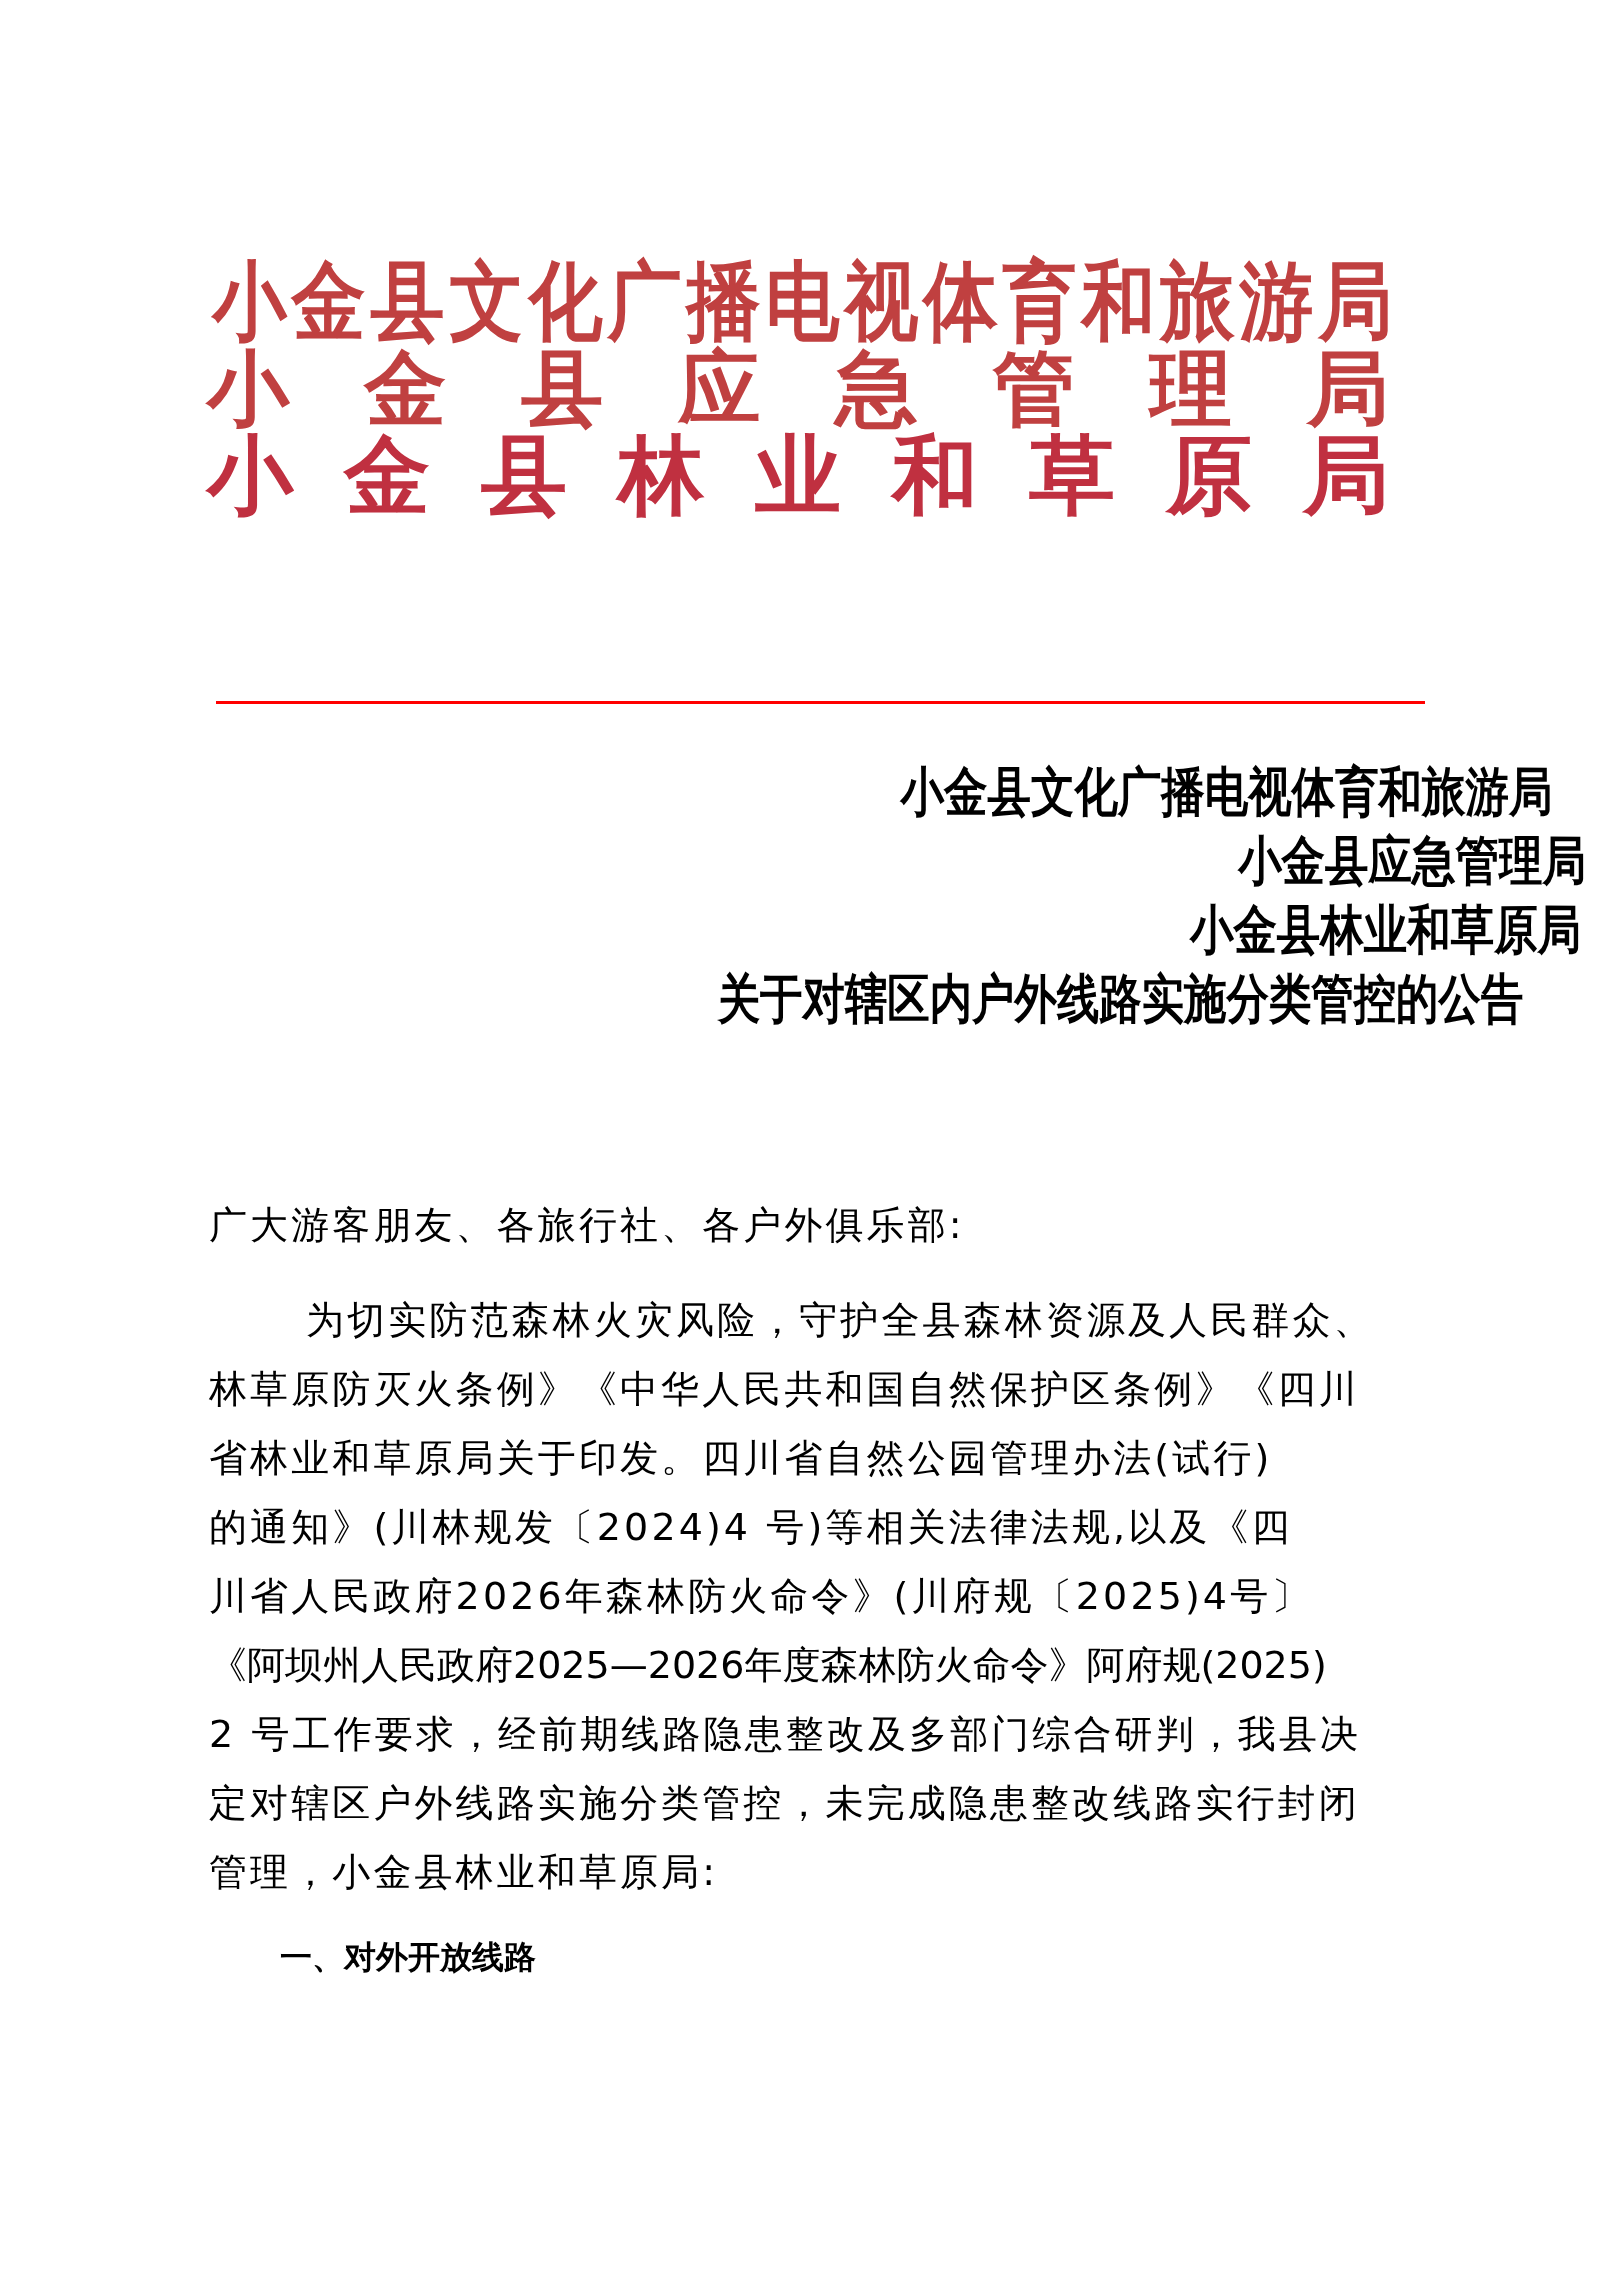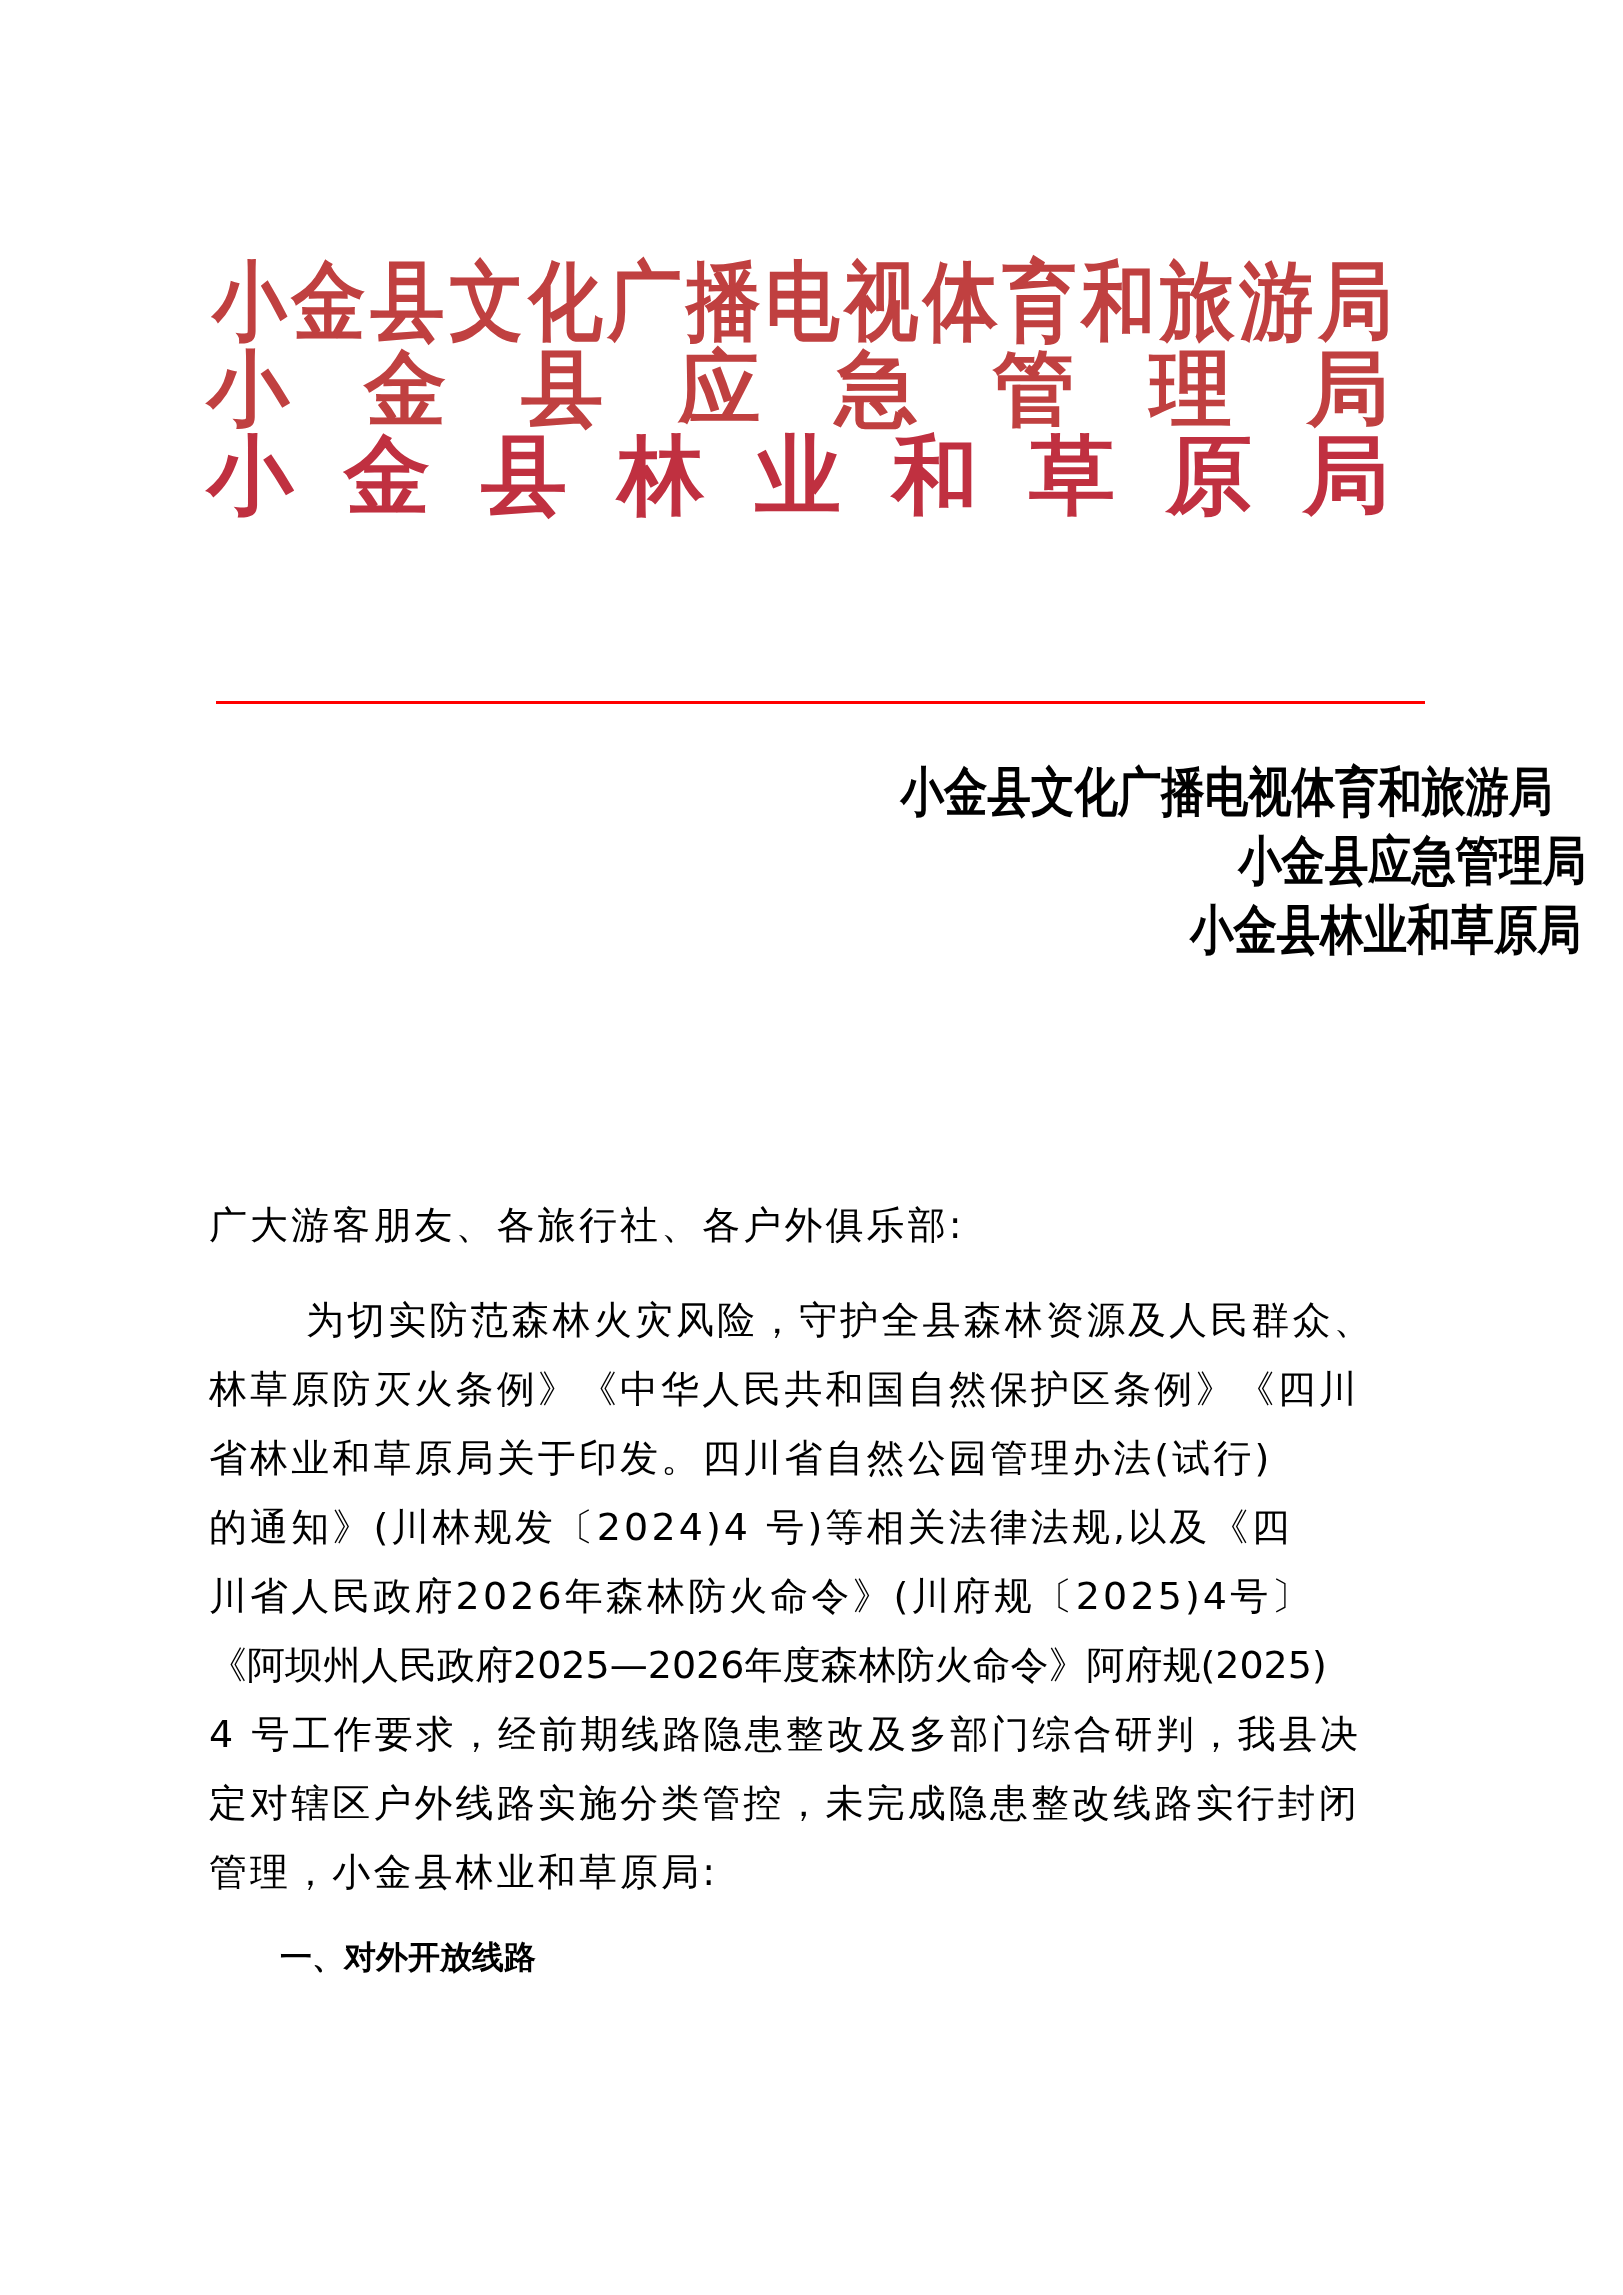--- a/index.html
+++ b/index.html
@@ -167,34 +167,35 @@
         <span class="ch">局</span>
       </div>
   </div>
 
   <div class="divider"></div>
 
   <div class="doc-title">
     <div class="tline"><span>小金县文化广播电视体育和旅游局</span></div>
     <div class="tline"><span>小金县应急管理局</span></div>
     <div class="tline"><span>小金县林业和草原局</span></div>
+    <div class="tline last"><span>关于对辖区内户外线路实施分类管控的公告</span></div>
   </div>
 
   <div class="body">
     <div class="para greeting">
       <span class="bline">广大游客朋友、各旅行社、各户外俱乐部:</span>
     </div>
     <div class="para">
       <span class="bline indent">为切实防范森林火灾风险，守护全县森林资源及人民群众、</span>
       <span class="bline">林草原防灭火条例》《中华人民共和国自然保护区条例》《四川</span>
       <span class="bline">省林业和草原局关于印发。四川省自然公园管理办法(试行)</span>
       <span class="bline">的通知》(川林规发〔2024)4 号)等相关法律法规,以及《四</span>
       <span class="bline">川省人民政府2026年森林防火命令》(川府规〔2025)4号〕</span>
       <span class="bline" style="letter-spacing:0px;">《阿坝州人民政府2025—2026年度森林防火命令》阿府规(2025)</span>
-      <span class="bline">4  号工作要求，经前期线路隐患整改及多部门综合研判，我县决</span>
+      <span class="bline">2  号工作要求，经前期线路隐患整改及多部门综合研判，我县决</span>
       <span class="bline">定对辖区户外线路实施分类管控，未完成隐患整改线路实行封闭</span>
       <span class="bline">管理，小金县林业和草原局:</span>
     </div>
     <div class="section-heading">一、对外开放线路</div>
   </div>
 
 </div>
 
 
 </body></html>

